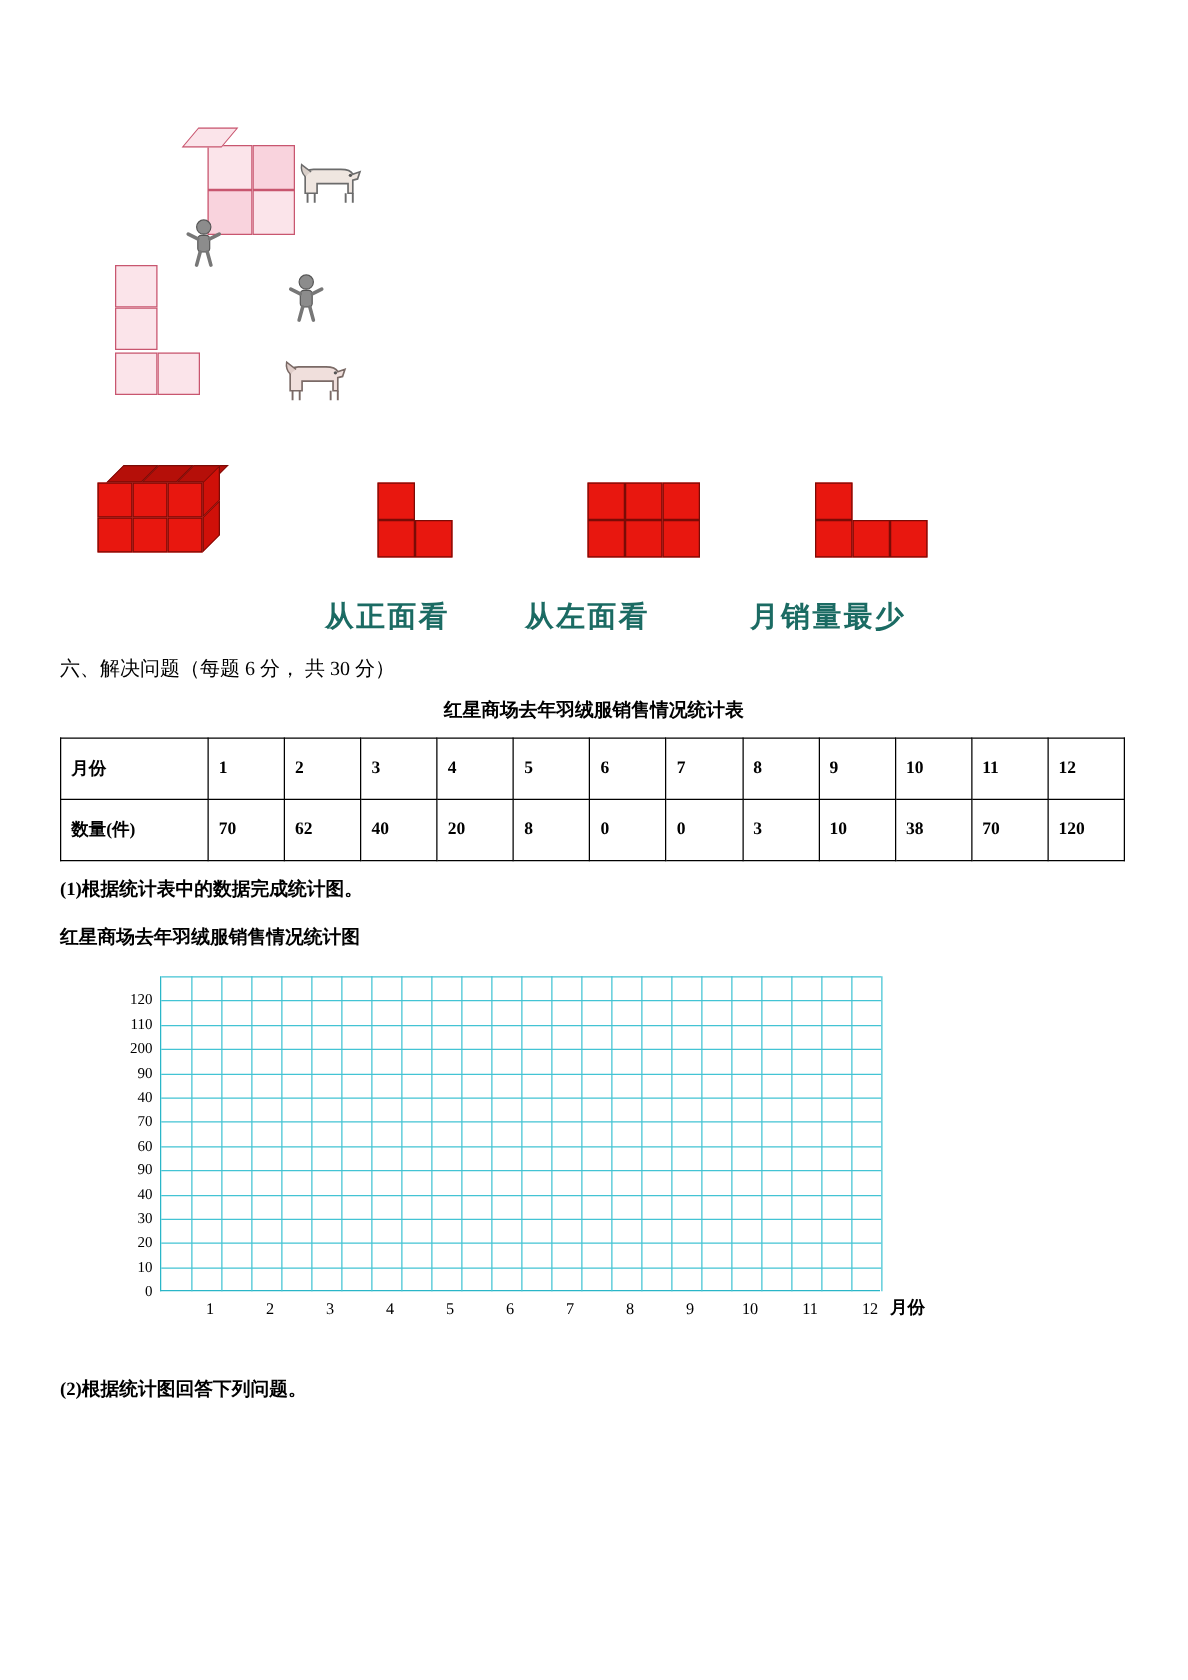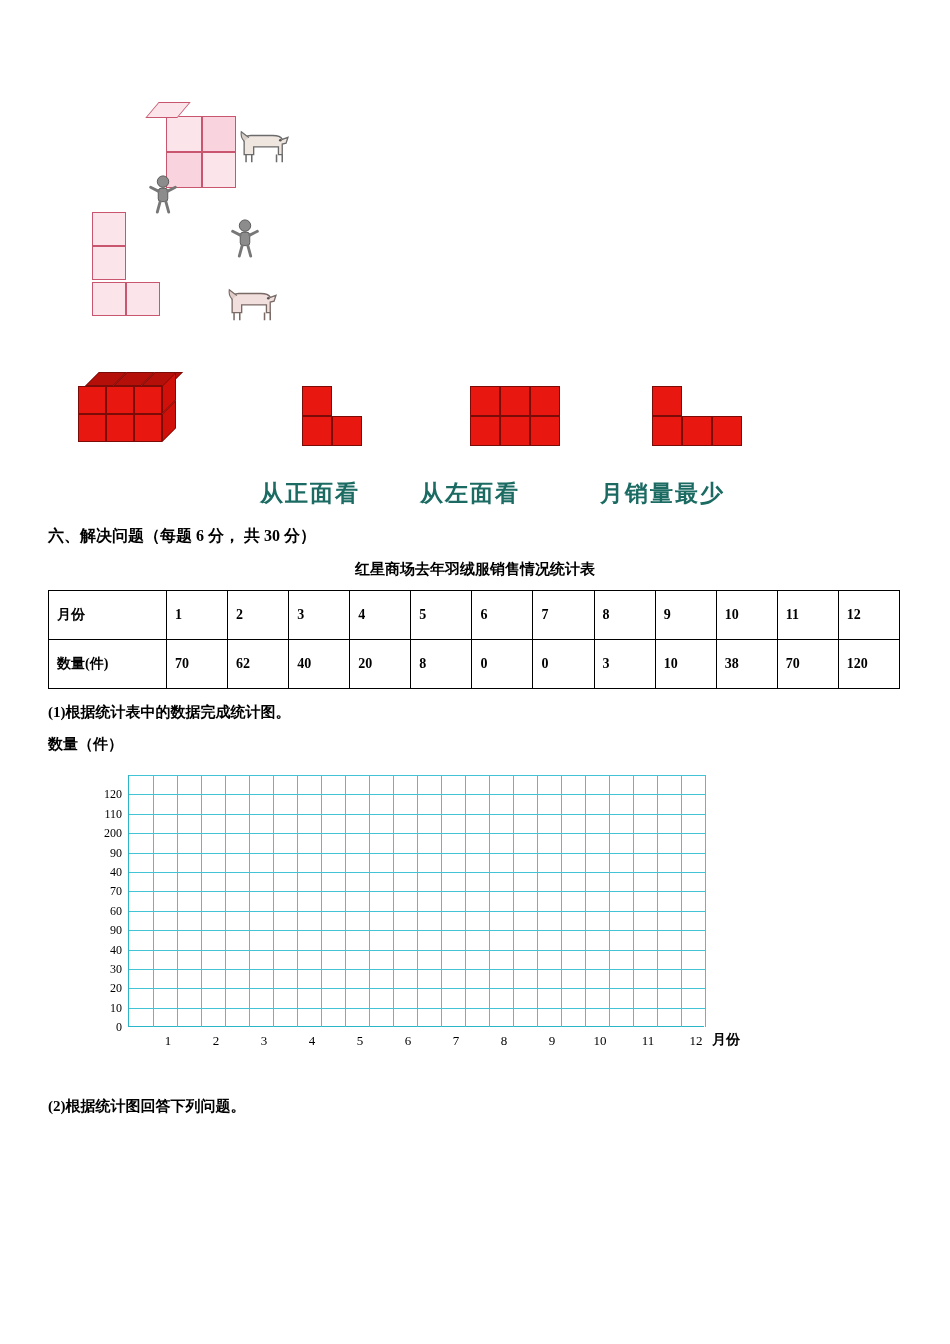--- a/index.html
+++ b/index.html
@@ -51,21 +51,21 @@
 
   
   .q-line {
     font-size: 15px;
     line-height: 26px;
     margin: 0;
   }
   .bold { font-weight: bold; }
   .sec-title {
     font-size: 16px;
-    font-weight: bold;
+    font-weight: normal;
     margin: 0;
     line-height: 28px;
   }
 
   
   .fig-red {
     position: relative;
     height: 130px;
     margin-top: 8px;
   }
@@ -280,21 +280,21 @@
       <td>3</td>
       <td>10</td>
       <td>38</td>
       <td>70</td>
       <td>120</td>
     </tr>
   </tbody>
     </table>
 
   <p class="q-line bold" style="margin-top:10px;"> (1)根据统计表中的数据完成统计图。</p>
-  <p class="q-line bold" style="margin-top:6px;">数量（件）</p>
+  <p class="q-line bold" style="margin-top:12px;">红星商场去年羽绒服销售情况统计图</p>
 
   <div class="chart-wrap">
     <div class="grid">
 
       <div class="gl-h" style="top:0px;"></div>
       <div class="gl-h" style="top:19.4px;"></div>
       <div class="gl-h" style="top:38.8px;"></div>
       <div class="gl-h" style="top:58.2px;"></div>
       <div class="gl-h" style="top:77.5px;"></div>
       <div class="gl-h" style="top:96.9px;"></div>

